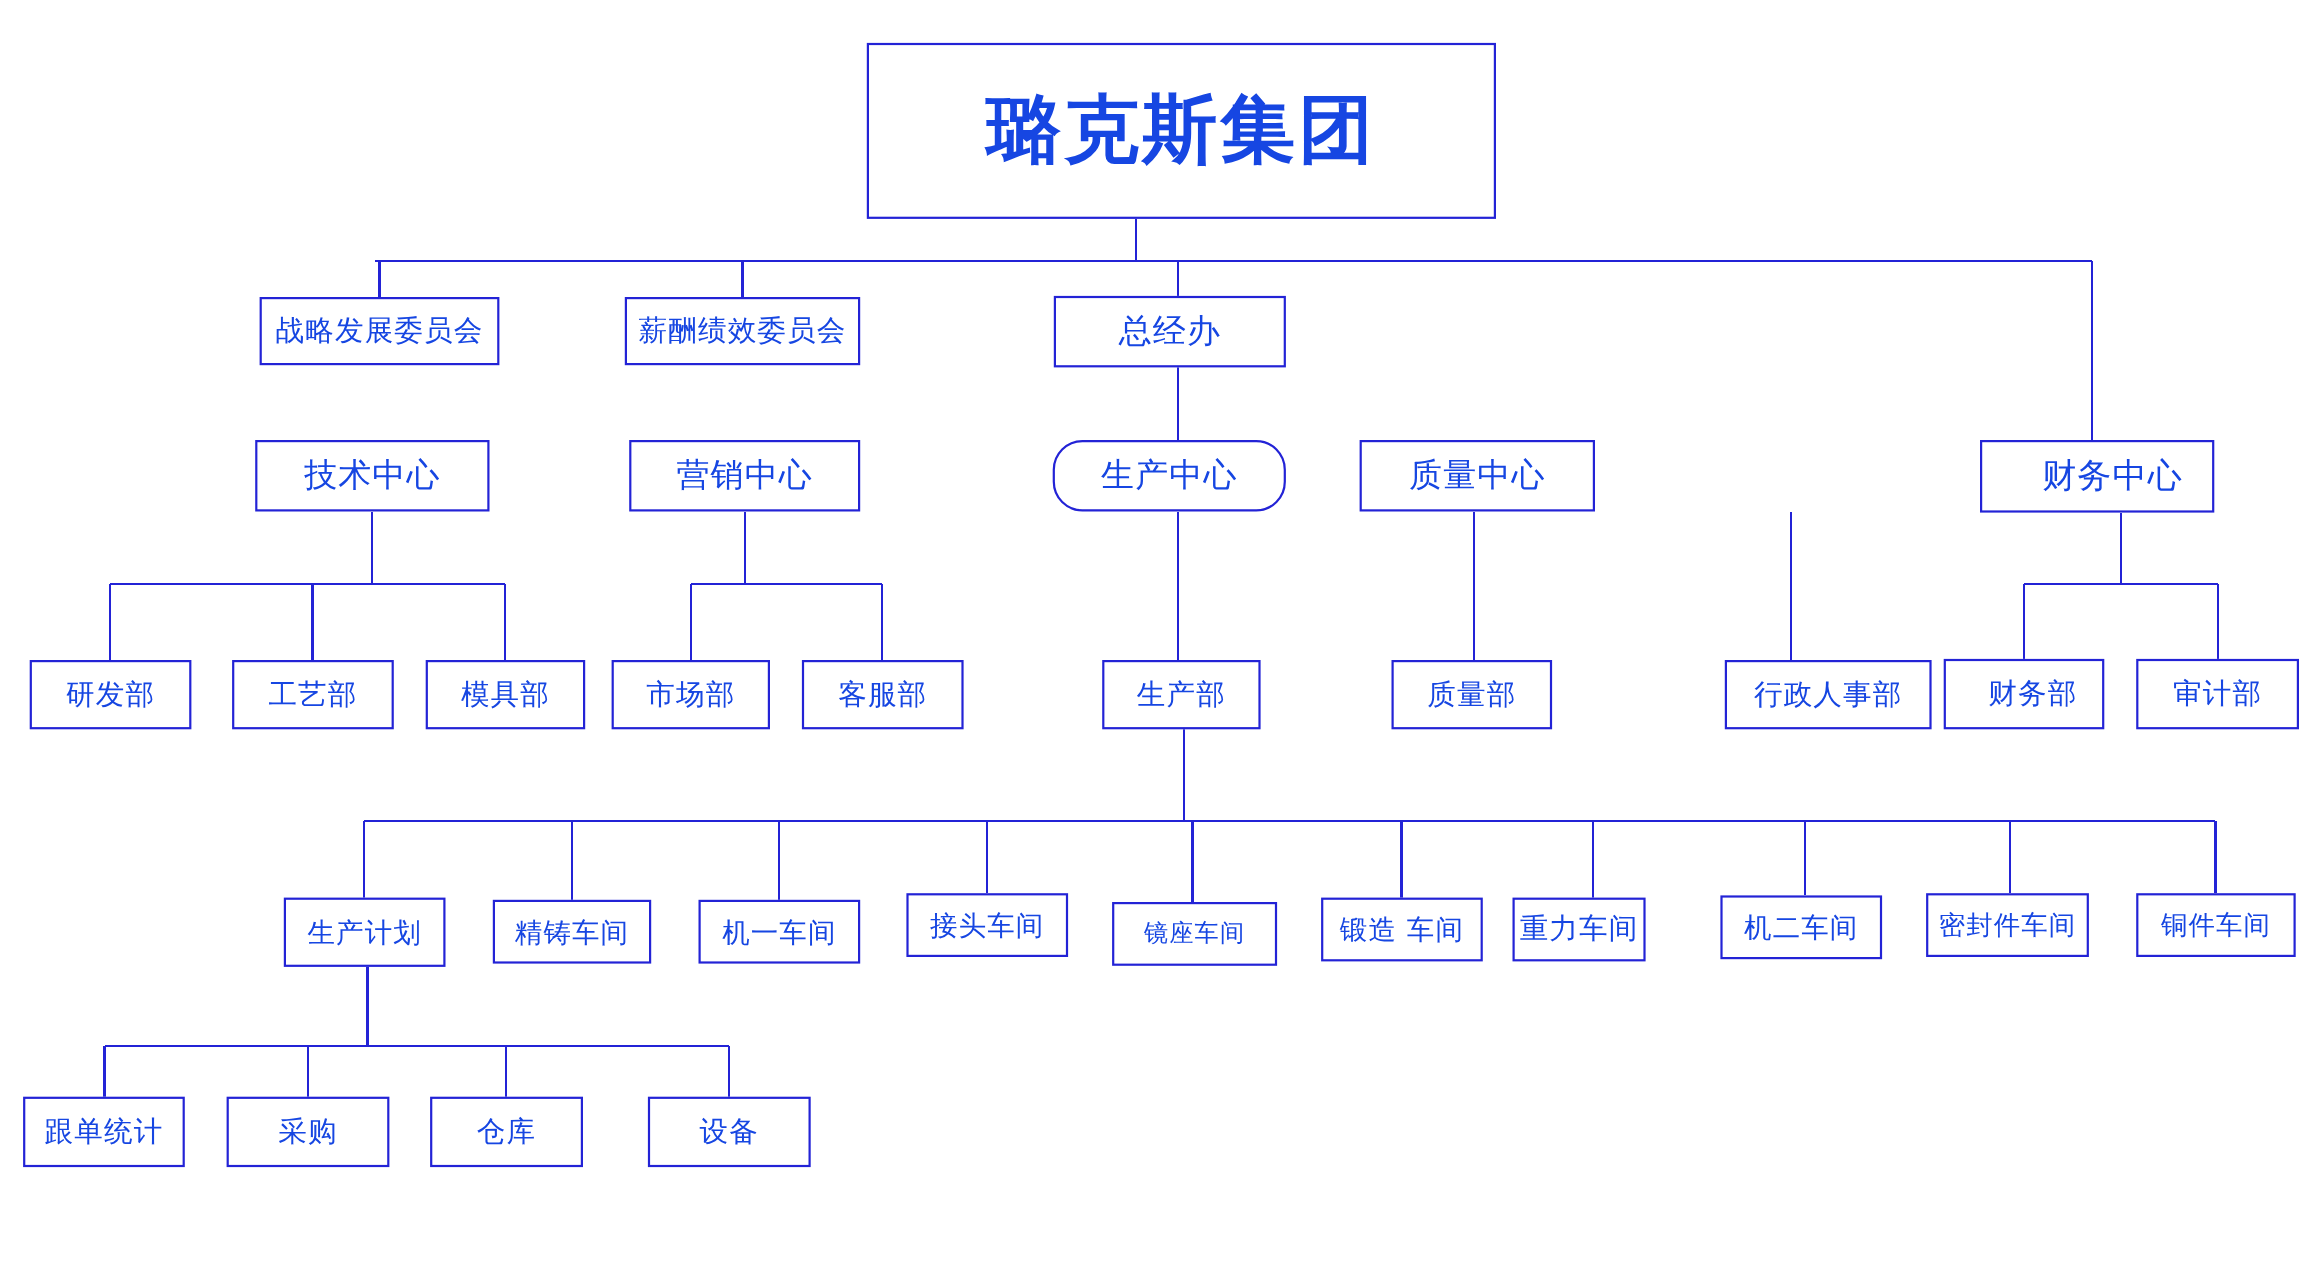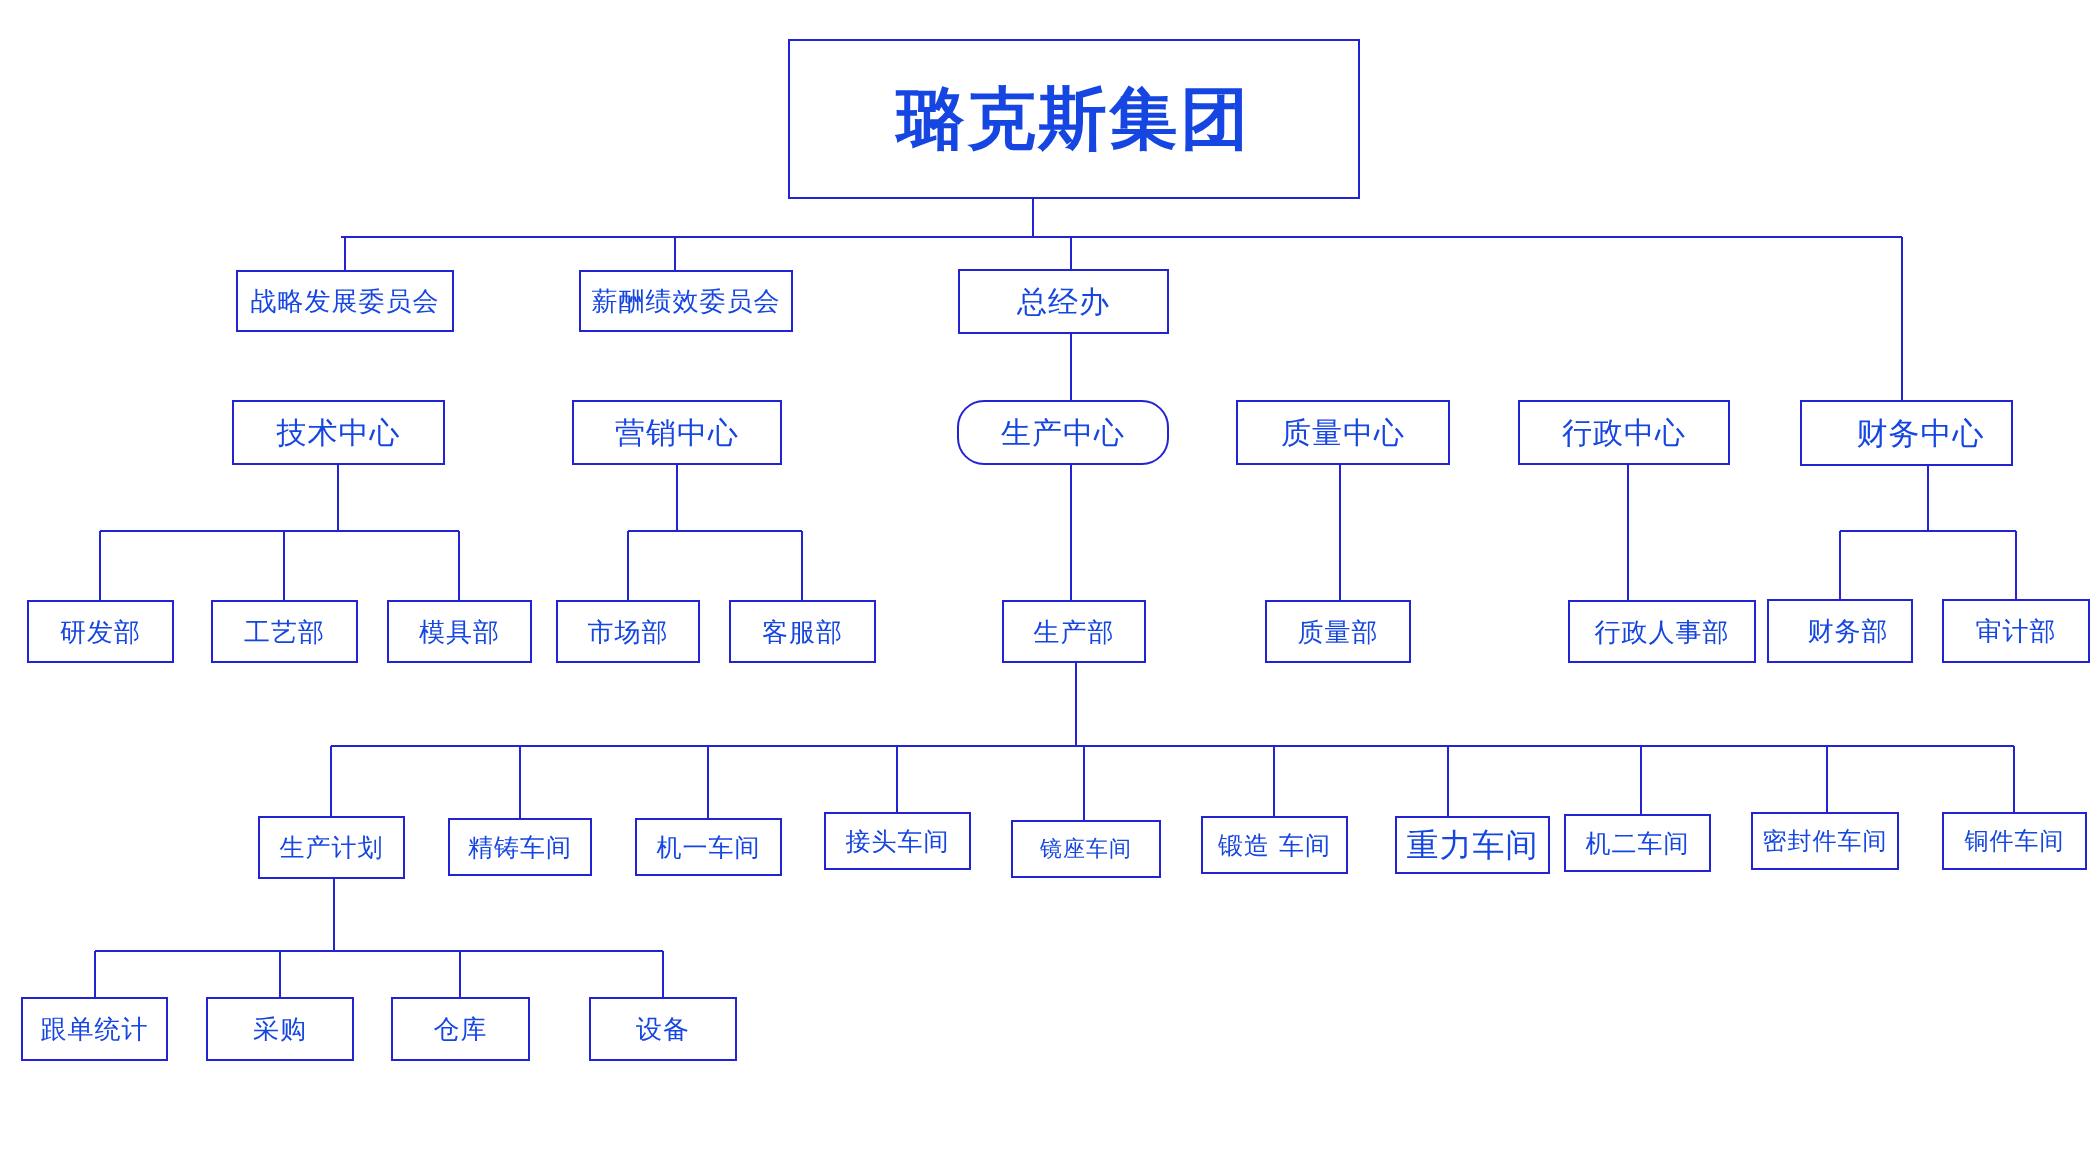--- a/index.html
+++ b/index.html
@@ -73,40 +73,37 @@
       <line x1="460" y1="951" x2="460" y2="997" stroke="#2323d6" stroke-width="2"></line>
       <line x1="663" y1="951" x2="663" y2="997" stroke="#2323d6" stroke-width="2"></line>
     </svg>
 
 <div class="org-node root" style="left: 788px; top: 39px; width: 572px; height: 160px; font-size: 68px;">
       <span>璐克斯集团</span>
     </div>
     <div class="org-node" style="left: 236px; top: 270px; width: 218px; height: 62px; font-size: 26px;">
       <span>战略发展委员会</span>
     </div>
-    <div class="org-node" style="left: 568px; top: 270px; width: 214px; height: 62px; font-size: 26px; margin-left: 11px;">
+    <div class="org-node" style="left: 568px; top: 270px; width: 214px; height: 62px; font-size: 26px;">
       <span>薪酬绩效委员会</span>
     </div>
     <div class="org-node" style="left: 958px; top: 269px; width: 211px; height: 65px; font-size: 30px;">
       <span>总经办</span>
     </div>
     <div class="org-node" style="left: 232px; top: 400px; width: 213px; height: 65px; font-size: 30px;">
       <span>技术中心</span>
     </div>
     <div class="org-node" style="left: 572px; top: 400px; width: 210px; height: 65px; font-size: 30px;">
       <span>营销中心</span>
     </div>
     <div class="org-node" style="left: 957px; top: 400px; width: 212px; height: 65px; font-size: 30px; border-radius: 27px;">
       <span>生产中心</span>
     </div>
     <div class="org-node" style="left: 1236px; top: 400px; width: 214px; height: 65px; font-size: 30px;">
       <span>质量中心</span>
-    </div>
-    <div class="org-node" style="left: 1518px; top: 400px; width: 212px; height: 65px; font-size: 30px;">
-      <span>行政中心</span>
     </div>
     <div class="org-node" style="left: 1800px; top: 400px; width: 213px; height: 66px; font-size: 31px; padding-left: 28px;">
       <span>财务中心</span>
     </div>
     <div class="org-node" style="left: 27px; top: 600px; width: 147px; height: 63px; font-size: 26px;">
       <span>研发部</span>
     </div>
     <div class="org-node" style="left: 211px; top: 600px; width: 147px; height: 63px; font-size: 26px;">
       <span>工艺部</span>
     </div>
@@ -145,21 +142,21 @@
     </div>
     <div class="org-node" style="left: 824px; top: 812px; width: 147px; height: 58px; font-size: 25px;">
       <span>接头车间</span>
     </div>
     <div class="org-node" style="left: 1011px; top: 820px; width: 150px; height: 58px; font-size: 22px;">
       <span>镜座车间</span>
     </div>
     <div class="org-node" style="left: 1201px; top: 816px; width: 147px; height: 58px; font-size: 25px;">
       <span>锻造 车间</span>
     </div>
-    <div class="org-node" style="left: 1375px; top: 816px; width: 155px; height: 58px; font-size: 32px; margin-left: 20px;">
+    <div class="org-node" style="left: 1375px; top: 816px; width: 121px; height: 58px; font-size: 26px;">
       <span>重力车间</span>
     </div>
     <div class="org-node" style="left: 1564px; top: 814px; width: 147px; height: 58px; font-size: 25px;">
       <span>机二车间</span>
     </div>
     <div class="org-node" style="left: 1751px; top: 812px; width: 148px; height: 58px; font-size: 24px;">
       <span>密封件车间</span>
     </div>
     <div class="org-node" style="left: 1942px; top: 812px; width: 145px; height: 58px; font-size: 24px;">
       <span>铜件车间</span>

